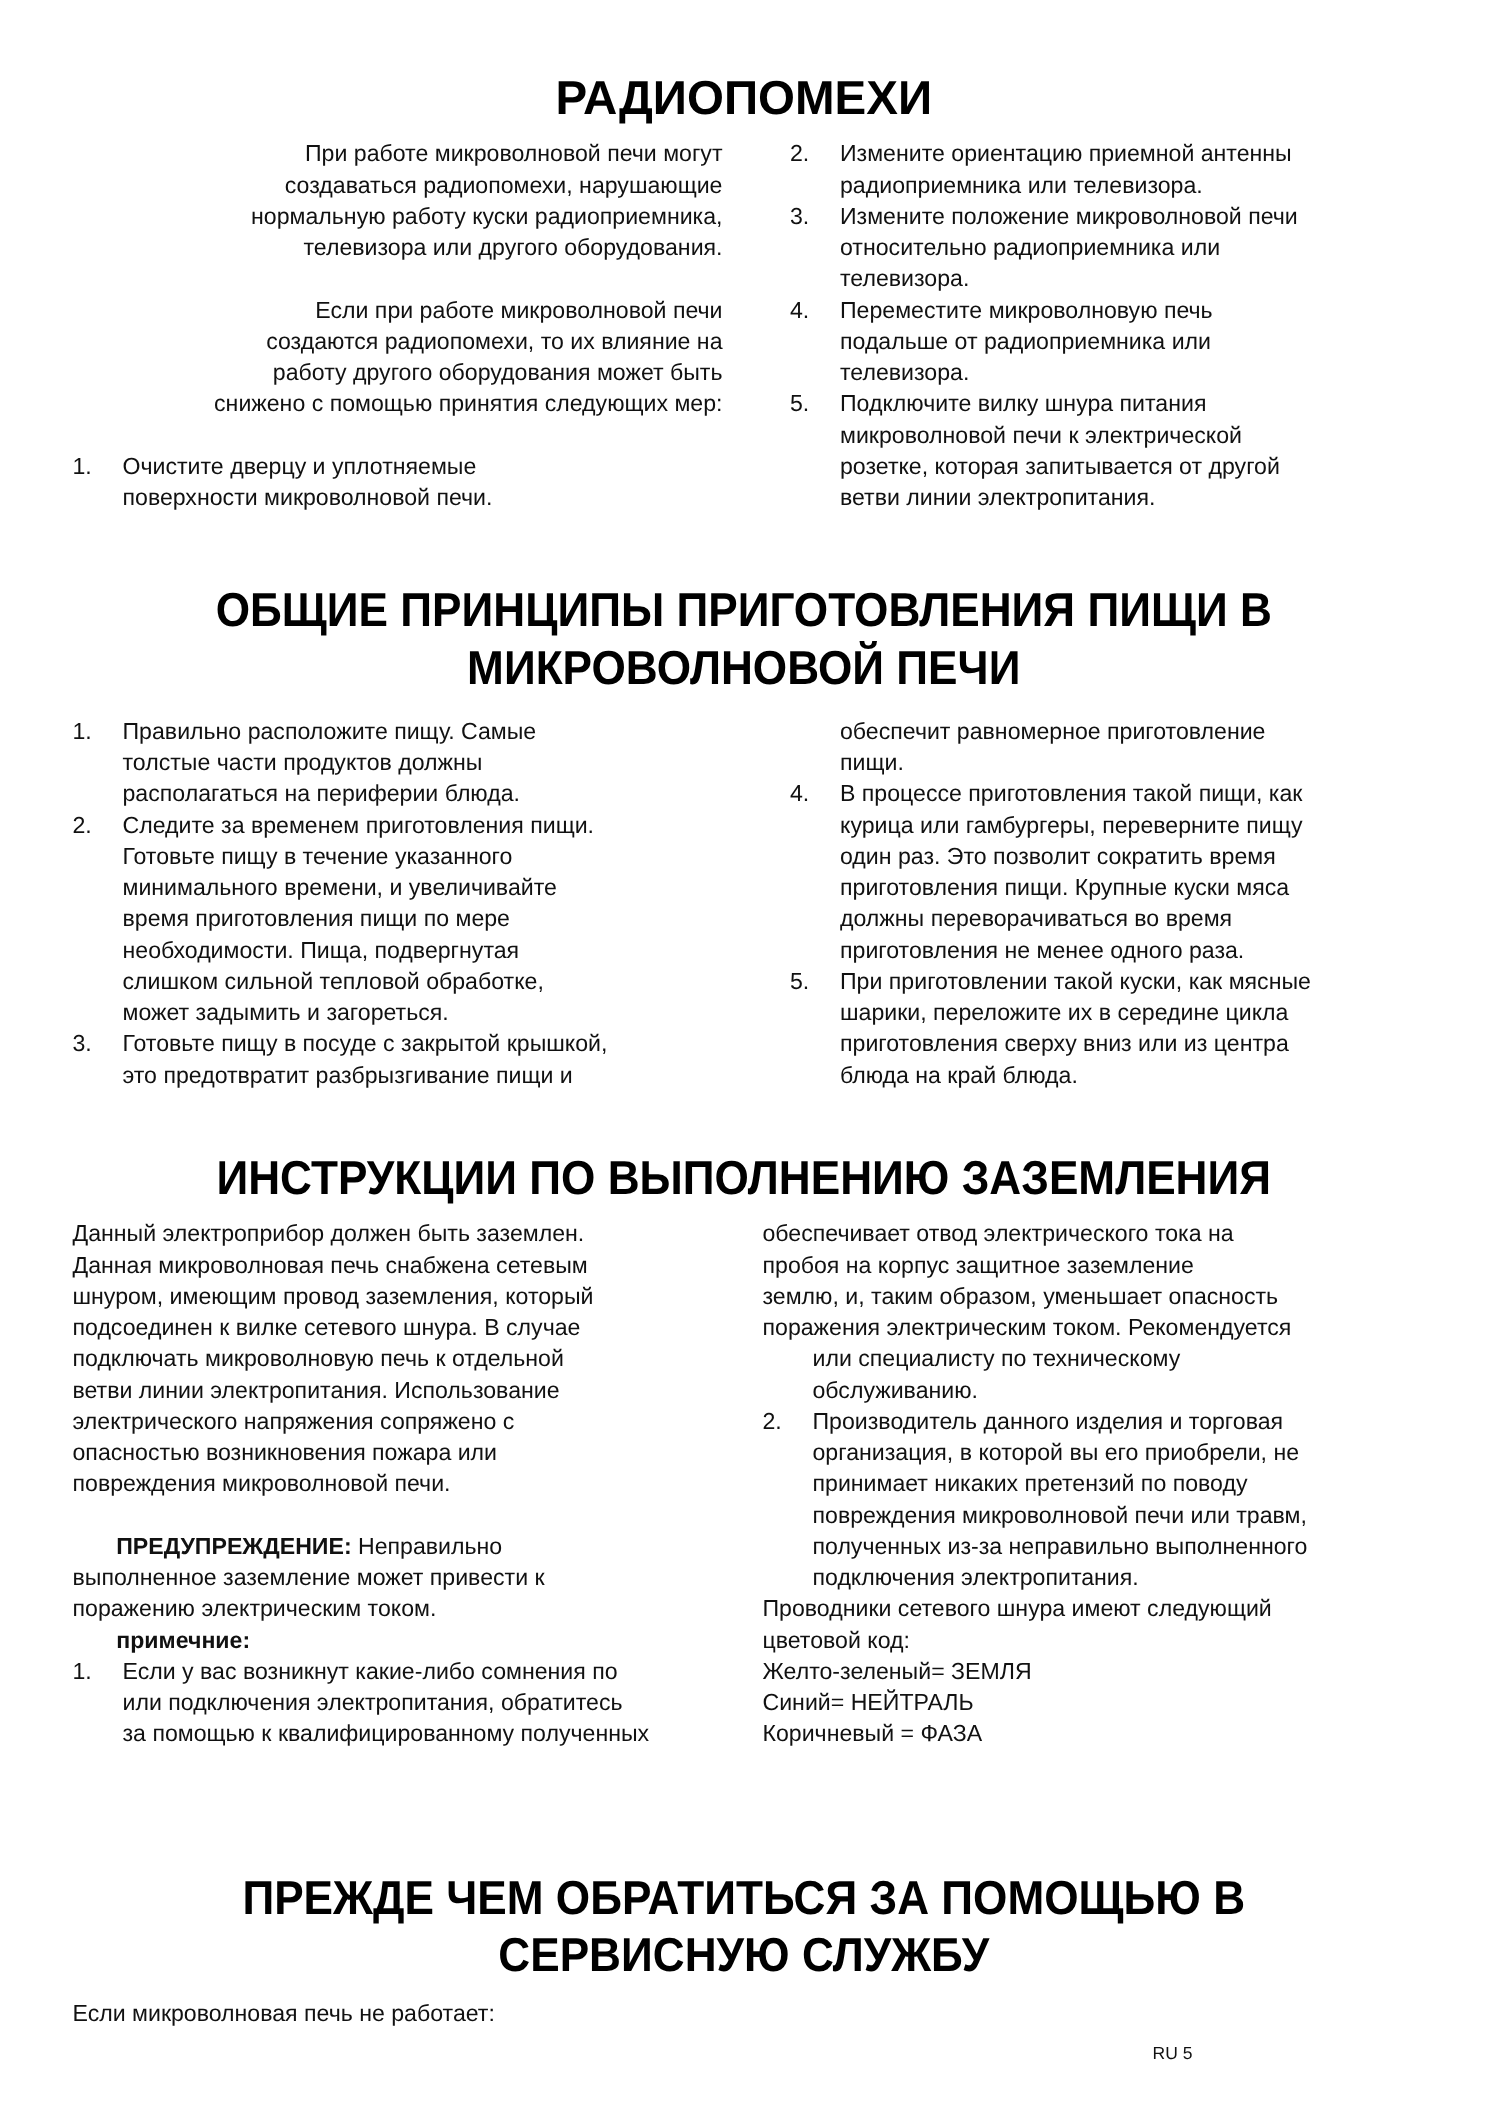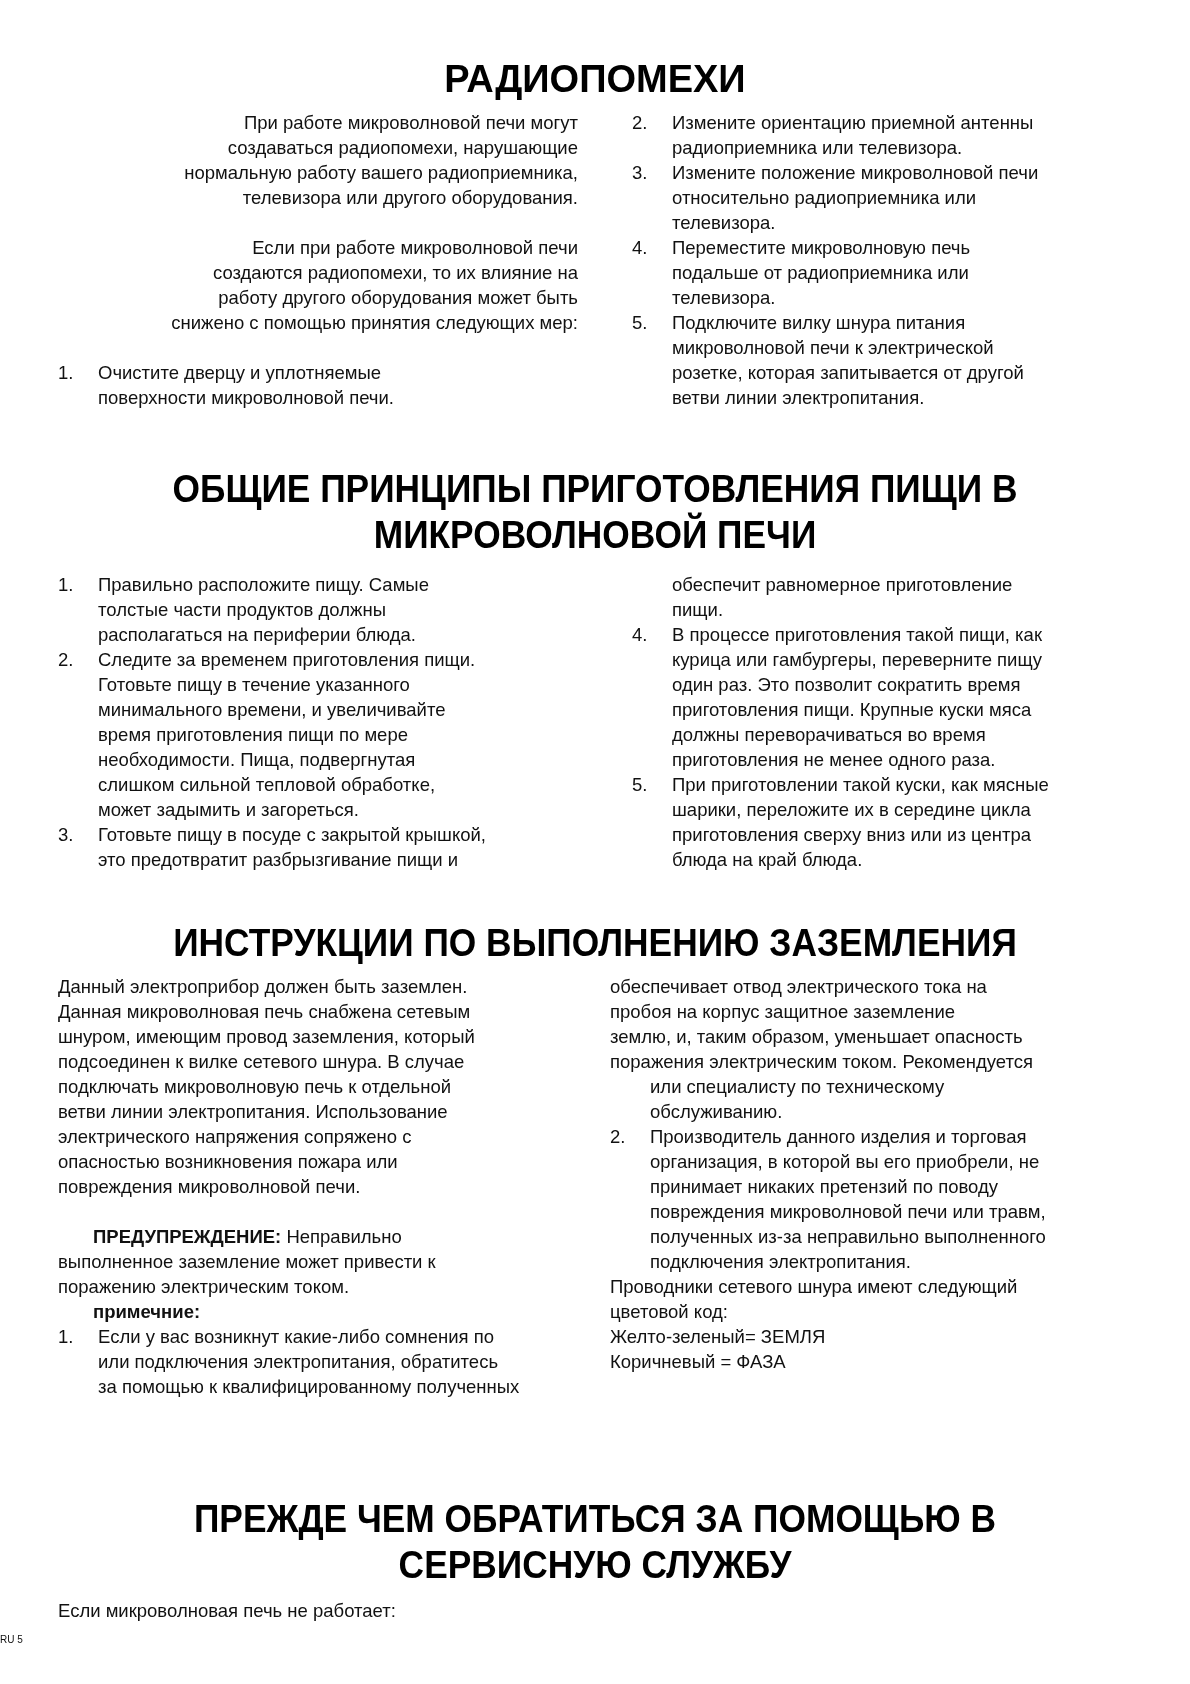--- a/index.html
+++ b/index.html
@@ -16,32 +16,32 @@
     .col {
       position: absolute; font-size: 18.5px; line-height: 25px;
     }
     .p { margin: 0; text-align: right; }
     .blank { height: 25px; }
     .li { display: flex; }
     .li .num { width: 40px; flex: 0 0 40px; }
     .li .txt { flex: 1; }
     .indent { padding-left: 40px; }
     .b { font-weight: bold; margin-left: 35px; }
-    .footer { position: absolute; top: 1634px; left: 0; width: 954px; text-align: left; font-size: 10px; }
+    .footer { position: absolute; top: 1634px; left: 0; width: 954px; text-align: right; font-size: 14px; }
   </style>
 </head>
 <body>
 
 <div class="h1" style="top:56px;">РАДИОПОМЕХИ</div>
 
 <div class="col" style="left:58px; top:110px; width:520px;">
   <div>
     <div class="p">При работе микроволновой печи могут</div>
     <div class="p">создаваться радиопомехи, нарушающие</div>
-    <div class="p">нормальную работу вашего радиоприемника,</div>
+    <div class="p">нормальную работу куски радиоприемника,</div>
     <div class="p">телевизора или другого оборудования.</div>
   </div>
   <div class="blank"></div>
   <div>
     <div class="p">Если при работе микроволновой печи</div>
     <div class="p">создаются радиопомехи, то их влияние на</div>
     <div class="p">работу другого оборудования может быть</div>
     <div class="p">снижено с помощью принятия следующих мер:</div>
   </div>
   <div class="blank"></div>
@@ -205,20 +205,21 @@
       <div>полученных из-за неправильно выполненного</div>
       <div>подключения электропитания.</div>
     </span>
   </div>
   <div>
     <div>Проводники сетевого шнура имеют следующий</div>
     <div>цветовой код:</div>
   </div>
   <div>
     <div>Желто-зеленый= ЗЕМЛЯ</div>
+    <div>Синий= НЕЙТРАЛЬ</div>
     <div>Коричневый = ФАЗА</div>
   </div>
 </div>
 
 <div class="h1 condensed" style="top:1496px;">
   <div>ПРЕЖДЕ ЧЕМ ОБРАТИТЬСЯ ЗА ПОМОЩЬЮ В</div>
   <div>СЕРВИСНУЮ СЛУЖБУ</div>
 </div>
 
 <div class="col" style="left:58px; top:1598px; width:600px;">Если микроволновая печь не работает:</div>

